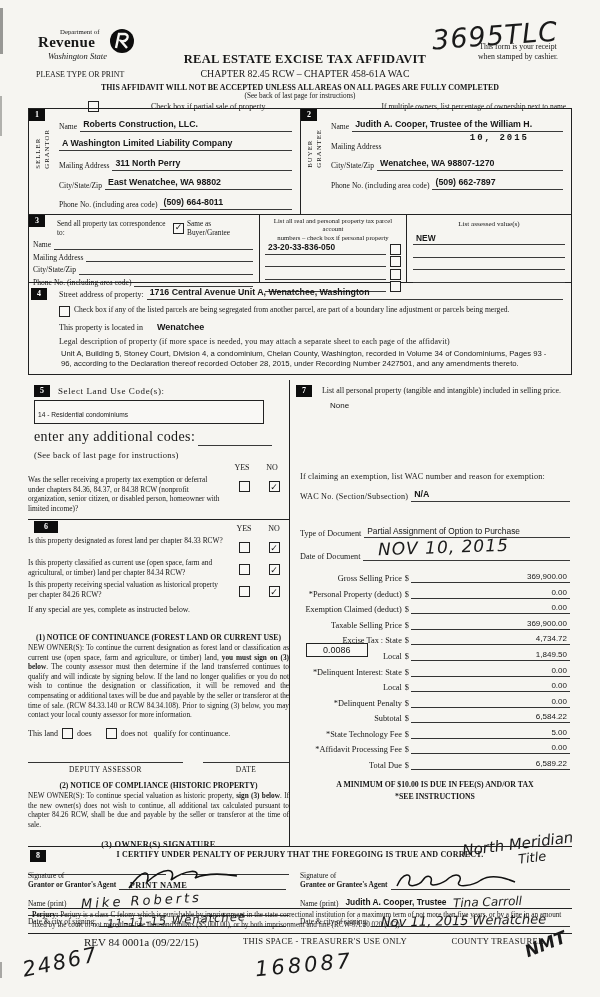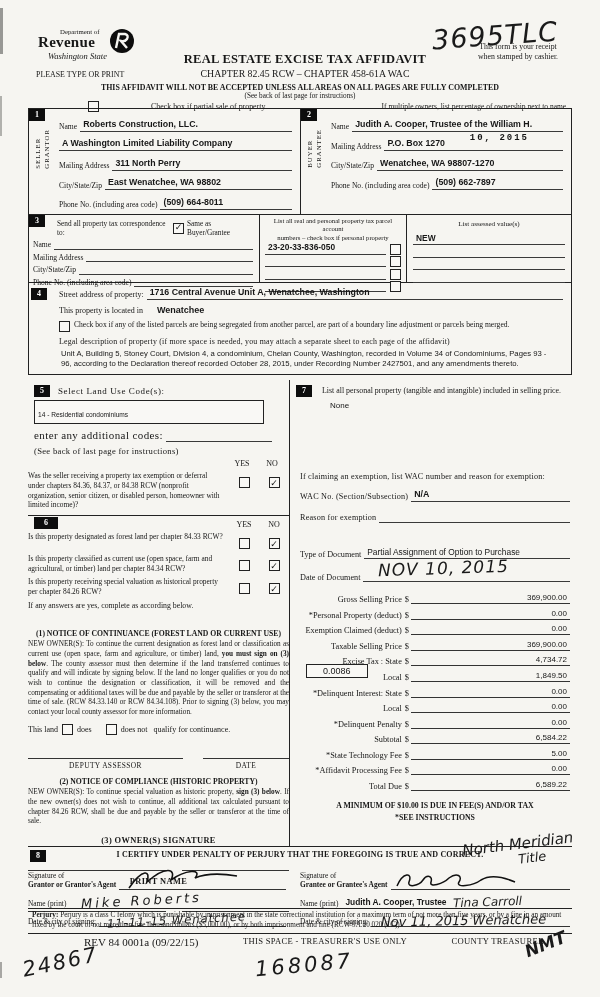--- a/index.html
+++ b/index.html
@@ -163,21 +163,20 @@
         <div class="sidelabel sideways">
           <span>BUYER</span>
           <span>GRANTEE</span>
         </div>
         <div class="fl">
             <span class="lab">Name</span>
             <span class="fill">Judith A. Cooper, Trustee of the William H.</span>
           </div>
         <div class="fl" style="position:relative;">
           <span class="lab">Mailing Address</span>
-          <span class="fill">P.O. Box 1270</span>
           <span class="mono abs" style="right:34px;top:1px;font-weight:bold;font-size:9px;letter-spacing:2px;">10, 2015</span>
         </div>
         <div class="fl">
             <span class="lab">City/State/Zip</span>
             <span class="fill">Wenatchee, WA  98807-1270</span>
           </div>
         <div class="fl">
             <span class="lab">Phone No. (including area code)</span>
             <span class="fill">(509) 662-7897</span>
           </div>
@@ -248,45 +247,45 @@
           </div>
       </div>
     </div>
 
     <div class="rowC">
       <span class="badge" style="position:absolute;left:2px;top:5px;">4</span>
       <div class="fl" style="font-size:8px;">
           <span class="lab">Street address of property:</span>
           <span class="fill" style="font-weight:600;">1716 Central Avenue Unit A, Wenatchee, Washington</span>
         </div>
+      <div style="display:flex;align-items:flex-start;margin-top:5px;">
+        <span class="cb" style="margin-top:1px;"></span>
+        <span style="font-size:7.6px;margin-left:4px;line-height:1.3;">Check box if any of the listed parcels are being segregated from another parcel, are part of a boundary line adjustment or parcels being merged.</span>
+      </div>
       <div style="display:flex;align-items:baseline;margin-top:5px;font-size:8px;">
         <span>This property is located in</span>
         <span class="sans" style="font-size:9px;font-weight:600;margin-left:14px;">Wenatchee</span>
-      </div>
-      <div style="display:flex;align-items:flex-start;margin-top:5px;">
-        <span class="cb" style="margin-top:1px;"></span>
-        <span style="font-size:7.6px;margin-left:4px;line-height:1.3;">Check box if any of the listed parcels are being segregated from another parcel, are part of a boundary line adjustment or parcels being merged.</span>
       </div>
       <div style="font-size:7.9px;margin-top:5px;letter-spacing:.2px;">Legal description of property (if more space is needed, you may attach a separate sheet to each page of the affidavit)</div>
       <div class="sans" style="font-size:7.7px;line-height:1.3;margin-top:3px;padding:0 10px 0 2px;font-weight:500;">Unit A, Building 5, Stoney Court, Division 4, a condominium, Chelan County, Washington, recorded in Volume 34 of Condominiums, Pages 93 - 96, according to the Declaration thereof recorded October 28, 2015, under Recording Number 2427501, and any amendments thereto.</div>
     </div>
   </div>
 
   <div class="twocol">
     <div class="lcol">
 
       <div style="position:relative;">
         <div style="display:flex;align-items:center;">
           <span class="badge" style="margin-left:6px;">5</span>
           <span style="font-size:9px;letter-spacing:.6px;margin-left:8px;">Select Land Use Code(s):</span>
         </div>
         <div style="border:1.2px solid #222;width:222px;margin:3px 0 0 6px;padding:2px 3px;background:#f9f8f5;">
           <span class="sans" style="font-size:6.6px;">14 - Residential condominiums</span>
         </div>
-        <div class="fl" style="margin:5px 0 0 6px;font-size:11px;width:238px;">
+        <div class="fl" style="margin:5px 0 0 6px;font-size:14px;width:238px;">
             <span class="lab" style="letter-spacing:.4px;">enter any additional codes:</span>
             <span class="fill"></span>
           </div>
         <div style="font-size:8.6px;letter-spacing:.3px;margin:4px 0 0 6px;">(See back of last page for instructions)</div>
         <div class="qhead">
             <span>YES</span>
             <span>NO</span>
           </div>
         <div class="qrow">
           <span class="qtext">Was the seller receiving a property tax exemption or deferral under chapters 84.36, 84.37, or 84.38 RCW (nonprofit organization, senior citizen, or disabled person, homeowner with limited income)?</span>
@@ -310,21 +309,21 @@
         <div class="qrow">
           <span class="qtext">Is this property classified as current use (open space, farm and agricultural, or timber) land per chapter 84.34 RCW?</span>
           <span class="qcell"><span class="cb"></span></span>
           <span class="qcell"><span class="cb"><i>✓</i></span></span>
         </div>
         <div class="qrow">
           <span class="qtext">Is this property receiving special valuation as historical property per chapter 84.26 RCW?</span>
           <span class="qcell"><span class="cb"></span></span>
           <span class="qcell"><span class="cb"><i>✓</i></span></span>
         </div>
-        <div style="font-size:7.8px;margin-top:5px;">If any answers are yes, complete as according below.</div>
+        <div style="font-size:7.8px;margin-top:5px;">If any special are yes, complete as instructed below.</div>
         <div class="ntitle">(1) NOTICE OF CONTINUANCE (FOREST LAND OR CURRENT USE)</div>
         <div class="nbody"><span>NEW OWNER(S): To continue the current designation as forest land or classification as current use (open space, farm and agriculture, or timber) land, </span><b>you must sign on (3) below</b><span>. The county assessor must then determine if the land transferred continues to qualify and will indicate by signing below. If the land no longer qualifies or you do not wish to continue the designation or classification, it will be removed and the compensating or additional taxes will be due and payable by the seller or transferor at the time of sale. (RCW 84.33.140 or RCW 84.34.108). Prior to signing (3) below, you may contact your local county assessor for more information.</span></div>
         <div style="display:flex;align-items:center;margin-top:7px;font-size:8px;gap:4px;">
           <span>This land</span>
           <span class="cb"></span>
           <span>does</span>
           <span class="cb" style="margin-left:10px;"></span>
           <span>does not</span>
           <span style="margin-left:2px;">qualify for continuance.</span>
         </div>
@@ -358,24 +357,20 @@
         <span class="badge" style="position:absolute;left:-4px;top:0;">7</span>
         <div style="margin-left:22px;font-size:7.9px;line-height:1.45;width:248px;">List all  personal property (tangible and intangible) included in selling price.</div>
       </div>
       <div class="sans" style="font-size:8px;margin:5px 0 0 30px;font-weight:500;">None</div>
       <div style="height:62px;"></div>
       <div style="font-size:8.2px;letter-spacing:.2px;">If claiming an exemption, list WAC number and reason for exemption:</div>
       <div class="fl" style="margin-top:9px;font-size:8.2px;">
           <span class="lab" style="letter-spacing:.2px;">WAC No. (Section/Subsection)</span>
           <span class="fill">N/A</span>
         </div>
-      <div class="fl" style="margin-top:10px;font-size:8.2px;">
-          <span class="lab" style="letter-spacing:.2px;">Reason for exemption</span>
-          <span class="fill"></span>
-        </div>
       <div style="height:25px;"></div>
       <div class="fl" style="font-size:8.2px;">
           <span class="lab">Type of Document</span>
           <span class="fill" style="font-weight:500;font-size:8.4px;">Partial Assignment of Option to Purchase</span>
         </div>
       <div class="fl" style="margin-top:7px;font-size:8.2px;position:relative;height:16px;">
         <span class="lab">Date of Document</span>
         <span class="fill"></span>
         <span class="hw abs" style="left:78px;top:-8px;font-size:17px;transform:rotate(-2deg);letter-spacing:1px;">NOV 10, 2015</span>
       </div>

